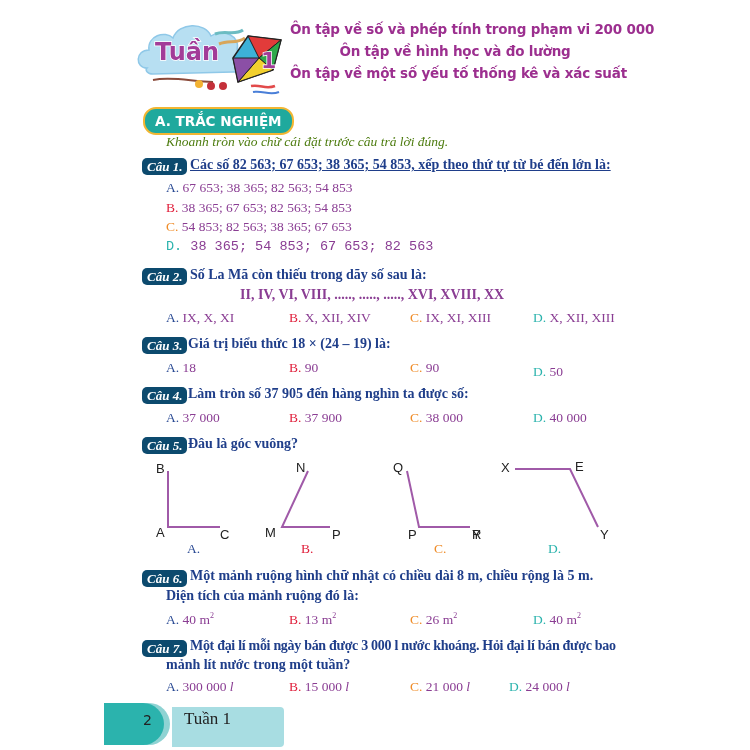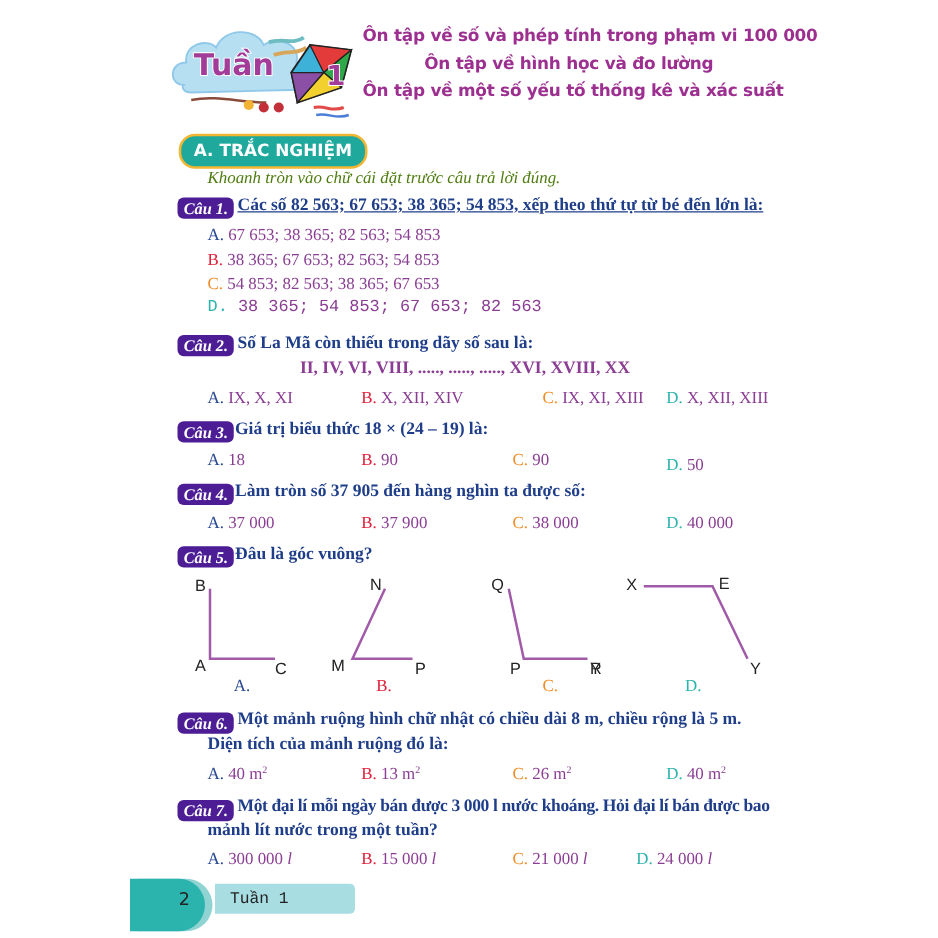--- a/index.html
+++ b/index.html
@@ -8,37 +8,37 @@
   .abs { position:absolute; }
   
   .logo { left:133px; top:10px; width:155px; height:92px; }
   .title-line { left:290px; width:330px; text-align:center; color:#9c2f8f; font-family:"DejaVu Sans", sans-serif;
                 font-weight:bold; font-size:13.5px; white-space:nowrap; letter-spacing:-0.2px; }
   
   .section-badge { left:143px; top:107px; height:24px; padding:0 10px; border-radius:13px; background:#1fa99d;
                    border:2px solid #f2b632; color:#ffffff; font-family:"DejaVu Sans", sans-serif; font-weight:bold;
                    font-size:13.5px; line-height:24px; white-space:nowrap; }
   .instruction { left:166px; top:134px; color:#4d7c0f; font-style:italic; font-size:13.5px; white-space:nowrap; }
-  .q-badge { height:17px; padding:0 5px; border-radius:5px; background:#4c1d95; color:#ffffff; font-style:italic;
+  .q-badge { height:17px; padding:0 5px; border-radius:5px; background:#0c4a6e; color:#ffffff; font-style:italic;
              font-weight:bold; font-size:13px; line-height:17px; white-space:nowrap; }
   .q-text { color:#1f3e8a; font-weight:bold; font-size:14px; white-space:nowrap; }
   .opt { font-size:13.5px; white-space:nowrap; color:#8a3d93; }
   .lt-a { color:#2a4a94; }
   .lt-b { color:#e0203c; }
   .lt-c { color:#ef8c28; }
   .lt-d { color:#2bb3ad; }
   .roman { left:240px; top:287px; color:#8a3d93; font-weight:bold; font-size:14px; white-space:nowrap; }
   .pt-label { font-family:"Liberation Sans", sans-serif; font-size:13px; color:#222; }
   sup { font-size:8px; }
   
   .footer-page { left:104px; top:703px; width:60px; height:42px; background:#2bb3ad; border-radius:0 22px 22px 0;
                  box-shadow:6px 0 0 #8fd3d3; color:#222; font-family:"DejaVu Sans", sans-serif; font-size:14px;
                  text-align:right; padding-right:12px; box-sizing:border-box; line-height:34px; }
-  .footer-tab { left:172px; top:707px; width:112px; height:24px; background:#a8dde2; border-radius:0 4px 4px 0;
-                color:#222; font-family:Liberation Mono, monospace; font-size:13px; line-height:24px; padding-left:12px; box-sizing:border-box; }
+  .footer-tab { left:172px; top:707px; width:112px; height:40px; background:#a8dde2; border-radius:0 4px 4px 0;
+                color:#222; font-family:Liberation Serif, serif; font-size:17px; line-height:24px; padding-left:12px; box-sizing:border-box; }
 </style>
 </head>
 <body>
 
 <div class="abs logo">
   <svg width="155" height="92" viewBox="0 0 155 92">
 
     <path d="M14 58 C2 58 2 40 16 40 C14 26 32 20 40 28 C46 12 72 12 78 26 C90 18 108 26 104 40 C116 42 114 62 100 62 L20 64 C14 64 12 60 14 58 Z" fill="#b7dff2" stroke="#8fc8e8" stroke-width="1.5"></path>
 
     <path d="M82 24 C92 20 102 26 110 20" stroke="#6cbcc2" stroke-width="3" fill="none"></path>
@@ -53,40 +53,40 @@
     <polygon points="148,30 140,60 126,48" fill="#2fa84a" stroke="#222" stroke-width="1"></polygon>
     <polygon points="140,60 105,72 126,48" fill="#f2d02e" stroke="#222" stroke-width="1"></polygon>
     <polygon points="105,72 100,48 126,48" fill="#8b4fa6" stroke="#222" stroke-width="1"></polygon>
     <path d="M118 76 C128 74 132 80 142 76" stroke="#e24a4a" stroke-width="2.5" fill="none"></path>
     <path d="M120 82 C130 80 136 86 146 82" stroke="#4a7fd8" stroke-width="2" fill="none"></path>
     <text x="22" y="50" font-family="DejaVu Sans, sans-serif" font-weight="bold" font-size="24" fill="#a23c98" stroke="#ffffff" stroke-width="1.5" paint-order="stroke">Tuần</text>
     <text x="128" y="58" font-family="DejaVu Sans, sans-serif" font-weight="bold" font-size="22" fill="#a23c98" stroke="#ffffff" stroke-width="1.5" paint-order="stroke">1</text>
   </svg>
 </div>
 
-<div class="abs title-line" style="top:21px;">Ôn tập về số và phép tính trong phạm vi 100 000</div>
+<div class="abs title-line" style="top:21px;">Ôn tập về số và phép tính trong phạm vi 200 000</div>
 <div class="abs title-line" style="top:43px;">Ôn tập về hình học và đo lường</div>
 <div class="abs title-line" style="top:65px;">Ôn tập về một số yếu tố thống kê và xác suất</div>
 
 <div class="abs section-badge">A. TRẮC NGHIỆM</div>
 <div class="abs instruction">Khoanh tròn vào chữ cái đặt trước câu trả lời đúng.</div>
 
 <div class="abs q-badge" style="left:142px; top:158px;">Câu 1.</div>
 <div class="abs q-text" style="left:190px; top:157px;text-decoration:underline;">Các số 82 563; 67 653; 38 365; 54 853, xếp theo thứ tự từ bé đến lớn là:</div>
 <div class="abs opt" style="left:166px; top:180px;"><span class="lt-a">A.</span><span> 67 653; 38 365; 82 563; 54 853</span></div>
 <div class="abs opt" style="left:166px; top:200px;"><span class="lt-b">B.</span><span> 38 365; 67 653; 82 563; 54 853</span></div>
 <div class="abs opt" style="left:166px; top:219px;"><span class="lt-c">C.</span><span> 54 853; 82 563; 38 365; 67 653</span></div>
 <div class="abs opt" style="left:166px; top:239px;font-family:Liberation Mono, monospace;"><span class="lt-d">D.</span><span> 38 365; 54 853; 67 653; 82 563</span></div>
 
 <div class="abs q-badge" style="left:142px; top:268px;">Câu 2.</div>
 <div class="abs q-text" style="left:190px; top:267px;">Số La Mã còn thiếu trong dãy số sau là:</div>
 <div class="abs roman">II, IV, VI, VIII, ....., ....., ....., XVI, XVIII, XX</div>
 <div class="abs opt" style="left:166px; top:310px;"><span class="lt-a">A.</span><span> IX, X, XI</span></div>
 <div class="abs opt" style="left:289px; top:310px;"><span class="lt-b">B.</span><span> X, XII, XIV</span></div>
-<div class="abs opt" style="left:434px; top:310px;"><span class="lt-c">C.</span><span> IX, XI, XIII</span></div>
+<div class="abs opt" style="left:410px; top:310px;"><span class="lt-c">C.</span><span> IX, XI, XIII</span></div>
 <div class="abs opt" style="left:533px; top:310px;"><span class="lt-d">D.</span><span> X, XII, XIII</span></div>
 
 <div class="abs q-badge" style="left:142px; top:337px;">Câu 3.</div>
 <div class="abs q-text" style="left:188px; top:336px;">Giá trị biểu thức 18 × (24 – 19) là:</div>
 <div class="abs opt" style="left:166px; top:360px;"><span class="lt-a">A.</span><span> 18</span></div>
 <div class="abs opt" style="left:289px; top:360px;"><span class="lt-b">B.</span><span> 90</span></div>
 <div class="abs opt" style="left:410px; top:360px;"><span class="lt-c">C.</span><span> 90</span></div>
 <div class="abs opt" style="left:533px; top:364px;"><span class="lt-d">D.</span><span> 50</span></div>
 
 <div class="abs q-badge" style="left:142px; top:387px;">Câu 4.</div>

